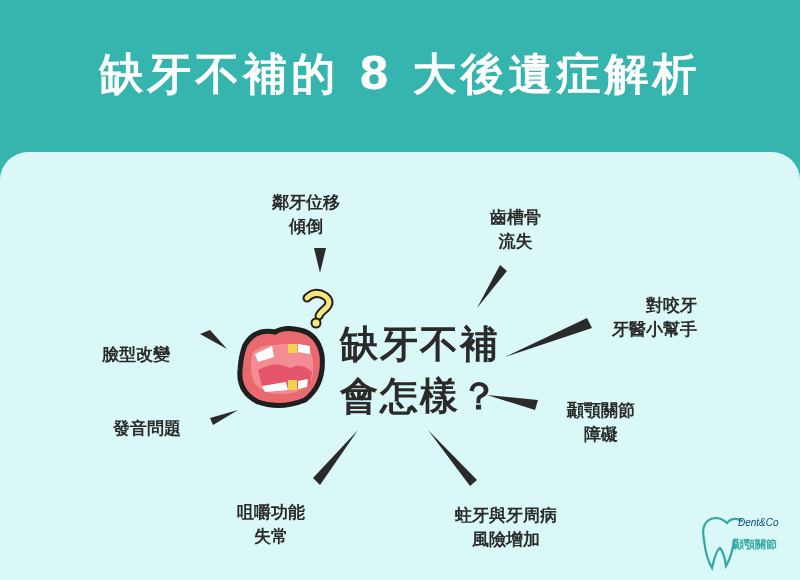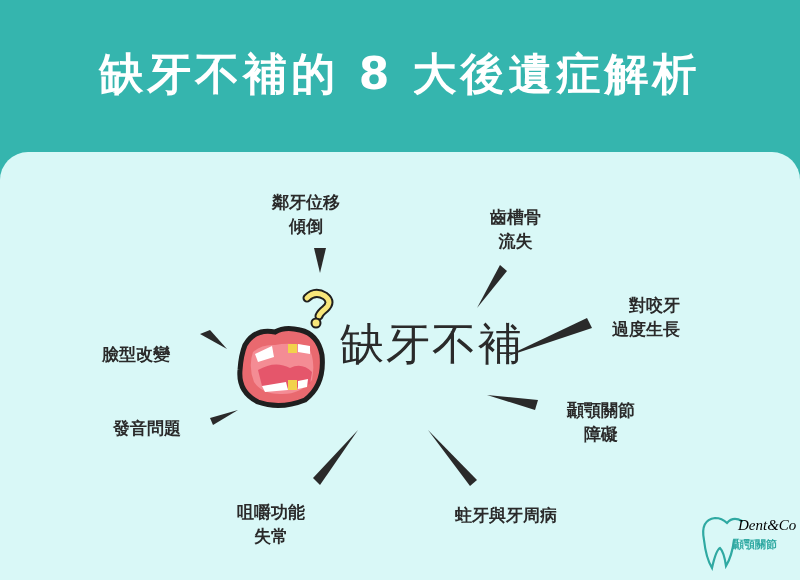--- a/index.html
+++ b/index.html
@@ -1,22 +1,22 @@
 <!DOCTYPE html>
 <html><head>
 <meta charset="utf-8">
 <style>
   html, body { margin: 0; padding: 0; }
   body { width: 800px; height: 580px; overflow: hidden; background: #35B5AE; font-family: "DejaVu Sans", "Liberation Sans", sans-serif; position: relative; }
   .title { position: absolute; left: 0; top: 45px; width: 800px; text-align: center; color: #fff; font-size: 44px; font-weight: bold; letter-spacing: 4px; }
   .panel { position: absolute; left: 0; top: 152px; width: 800px; height: 428px; background: #D9F8F7; border-radius: 28px 28px 0 0; }
   .label { position: absolute; color: #2a2a2a; font-size: 17px; font-weight: bold; text-align: center; line-height: 24px; white-space: nowrap; }
-  .center { position: absolute; left: 340px; top: 318px; color: #2a2a2a; font-size: 44px; font-weight: normal; line-height: 52px; letter-spacing: 2px; }
+  .center { position: absolute; left: 340px; top: 318px; color: #2a2a2a; font-size: 38px; font-weight: bold; line-height: 52px; letter-spacing: 2px; }
   svg.layer { position: absolute; left: 0; top: 0; }
-  .logo-en { position: absolute; left: 738px; top: 517px; color: #000000; font-family: Liberation Serif, serif; font-style: italic; font-size: 15px; }
+  .logo-en { position: absolute; left: 738px; top: 517px; color: #0c4a6e; font-family: Liberation Sans, sans-serif; font-style: italic; font-size: 10px; }
   .logo-zh { position: absolute; left: 733px; top: 537px; color: #2FA9A2; font-size: 11px; font-weight: bold; }
 </style>
 </head>
 <body>
 
 <div class="title">缺牙不補的 8 大後遺症解析</div>
 
 <div class="panel"></div>
 
 <svg class="layer" width="800" height="580">
@@ -48,44 +48,46 @@
     <polygon points="298,381 308,379 307,387 298,389" fill="#ffffff"></polygon>
   </g>
 
   <g>
     <path d="M704,540 Q700,520 715,518 Q722,518 727,523 Q733,516 742,521 M704,540 Q706,558 712,568 Q716,550 720,548 Q724,552 726,566 Q732,556 734,540" fill="none" stroke="#2FA9A2" stroke-width="2.2" stroke-linecap="round"></path>
   </g>
 </svg>
 
 <div class="center">
   <div>缺牙不補</div>
+  <div>會怎樣？</div>
 </div>
 
 <div class="label" style="left:272px; top:190px;">
   <div>鄰牙位移</div>
   <div>傾倒</div>
 </div>
 
 <div class="label" style="left:490px; top:205px;">
   <div>齒槽骨</div>
   <div>流失</div>
 </div>
 
 <div class="label" style="left:612px; top:293px;text-align:right;">
   <div>對咬牙</div>
-  <div>過度生長</div>
+  <div>牙醫小幫手</div>
 </div>
 
 <div class="label" style="left:567px; top:398px;">
   <div>顳顎關節</div>
   <div>障礙</div>
 </div>
 
 <div class="label" style="left:455px; top:503px;">
   <div>蛀牙與牙周病</div>
+  <div>風險增加</div>
 </div>
 
 <div class="label" style="left:237px; top:500px;">
   <div>咀嚼功能</div>
   <div>失常</div>
 </div>
 
 <div class="label" style="left:113px; top:416px;text-align:right;">
   <div>發音問題</div>
 </div>

